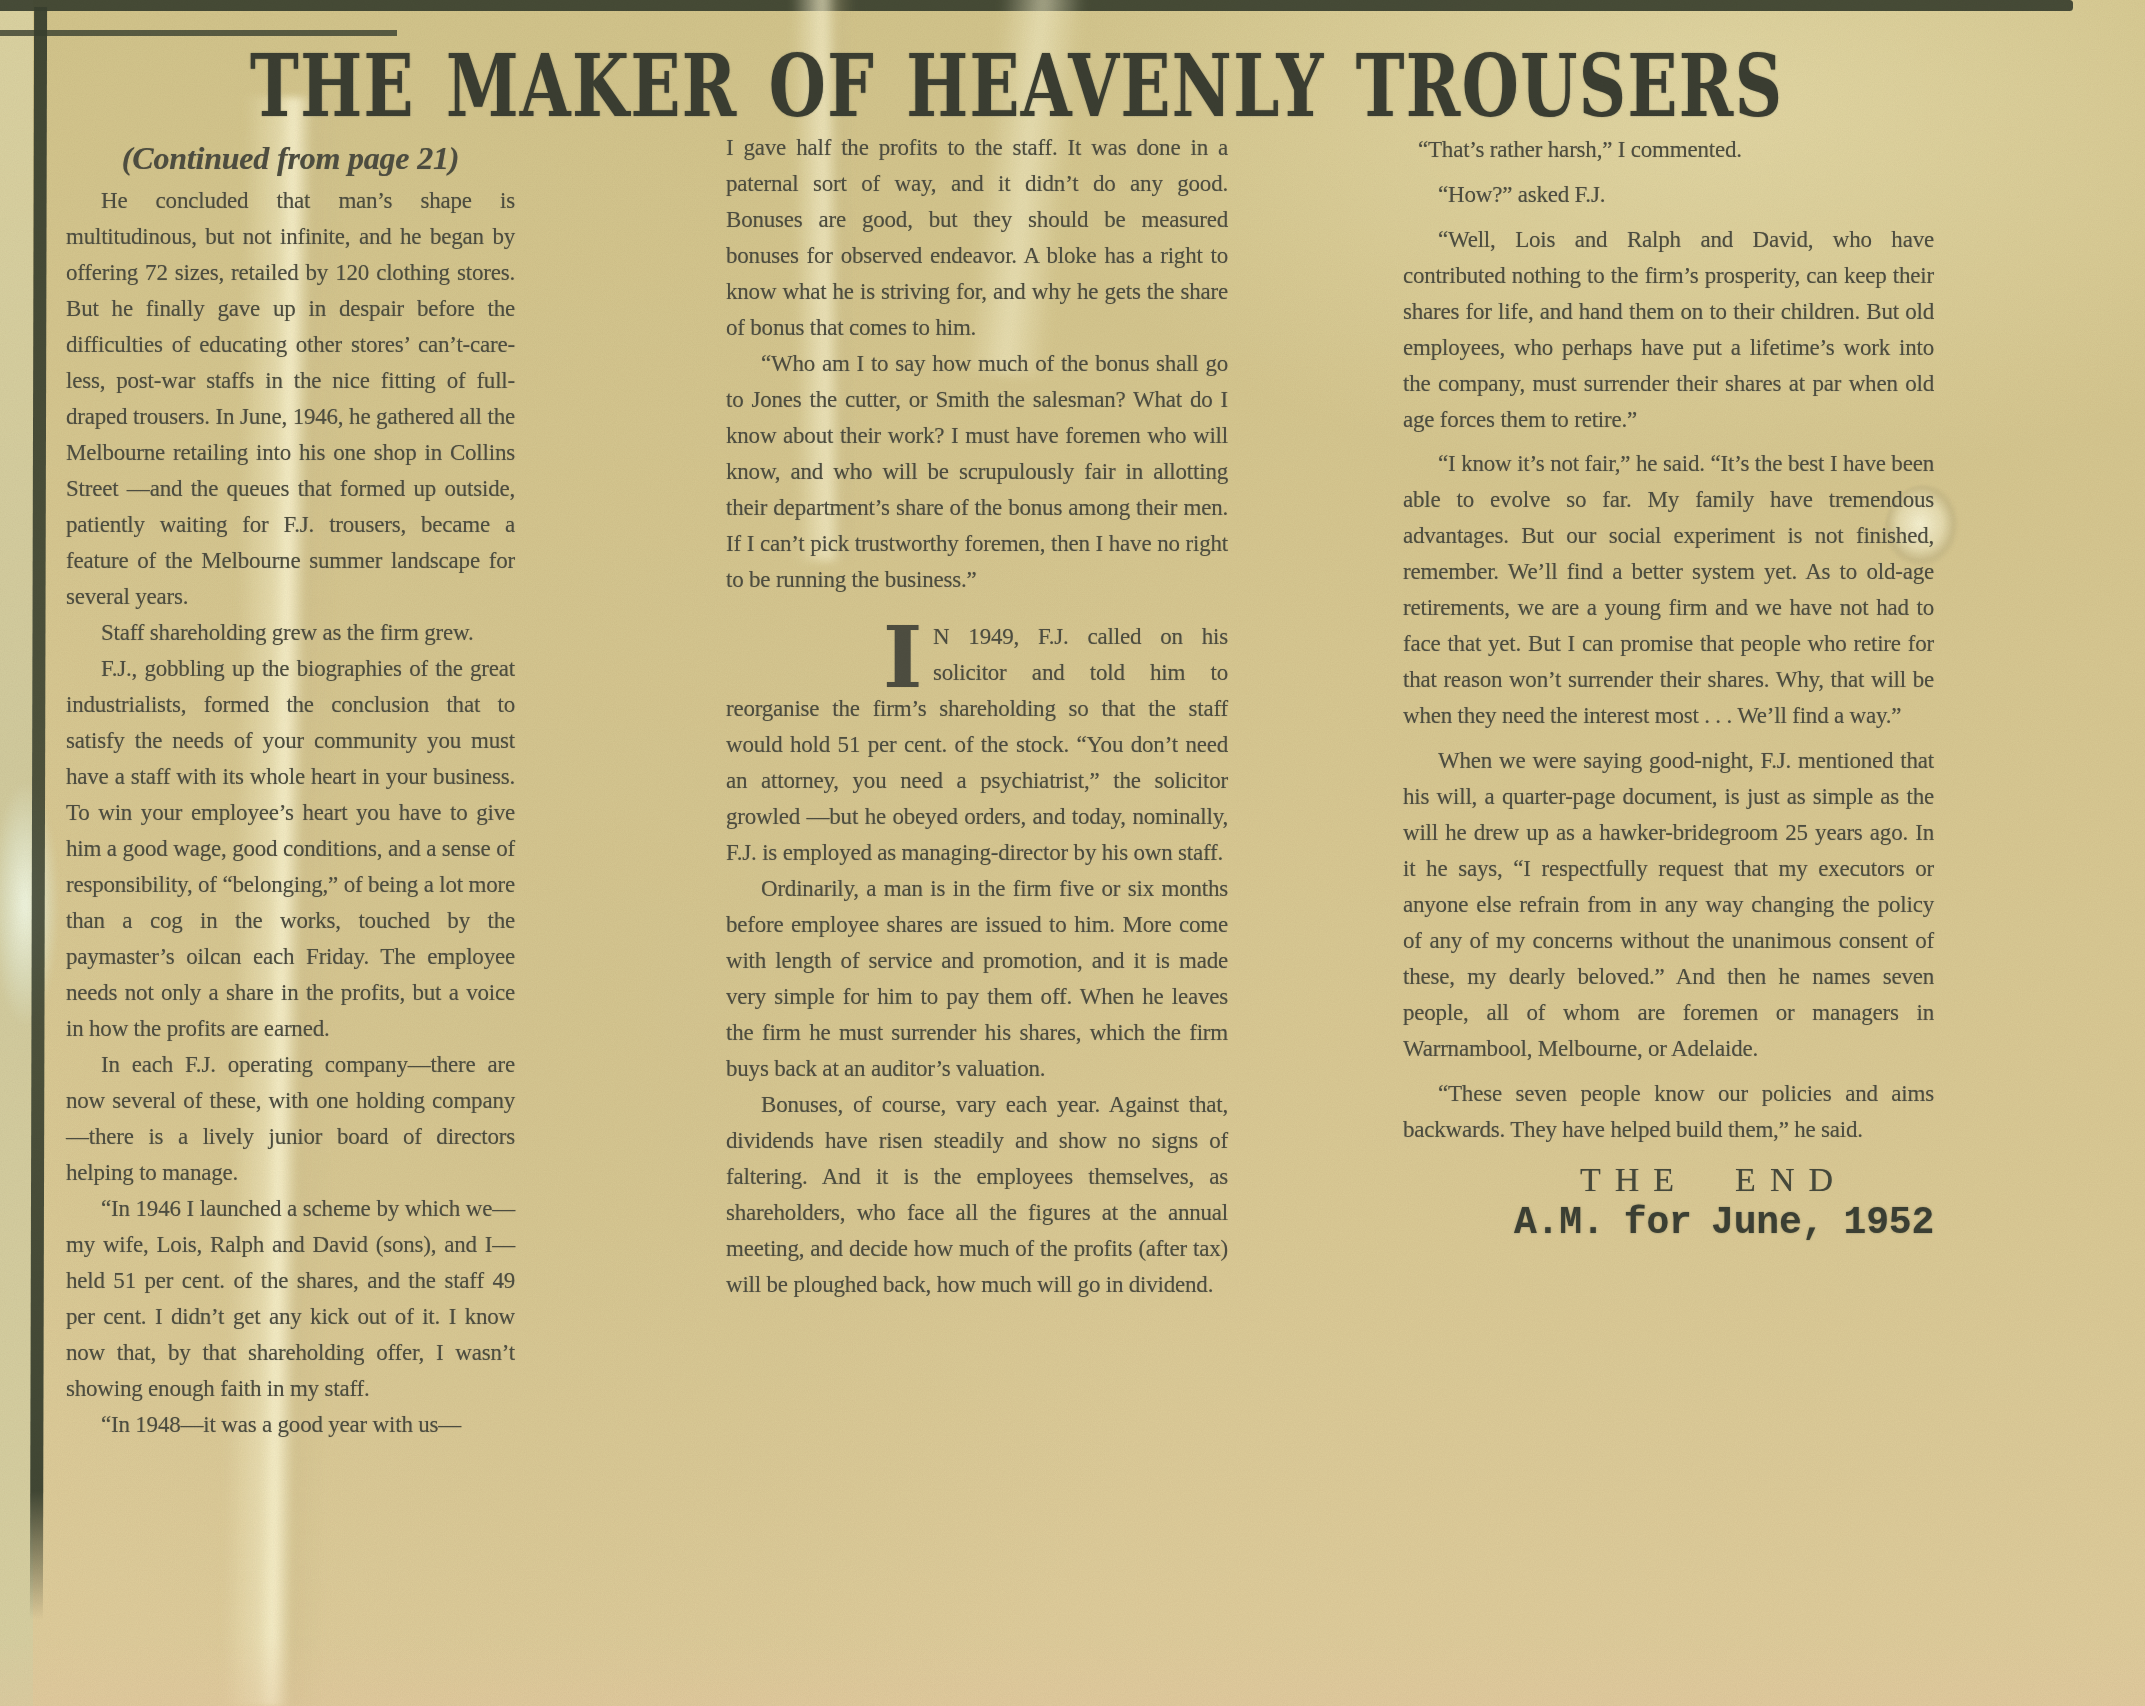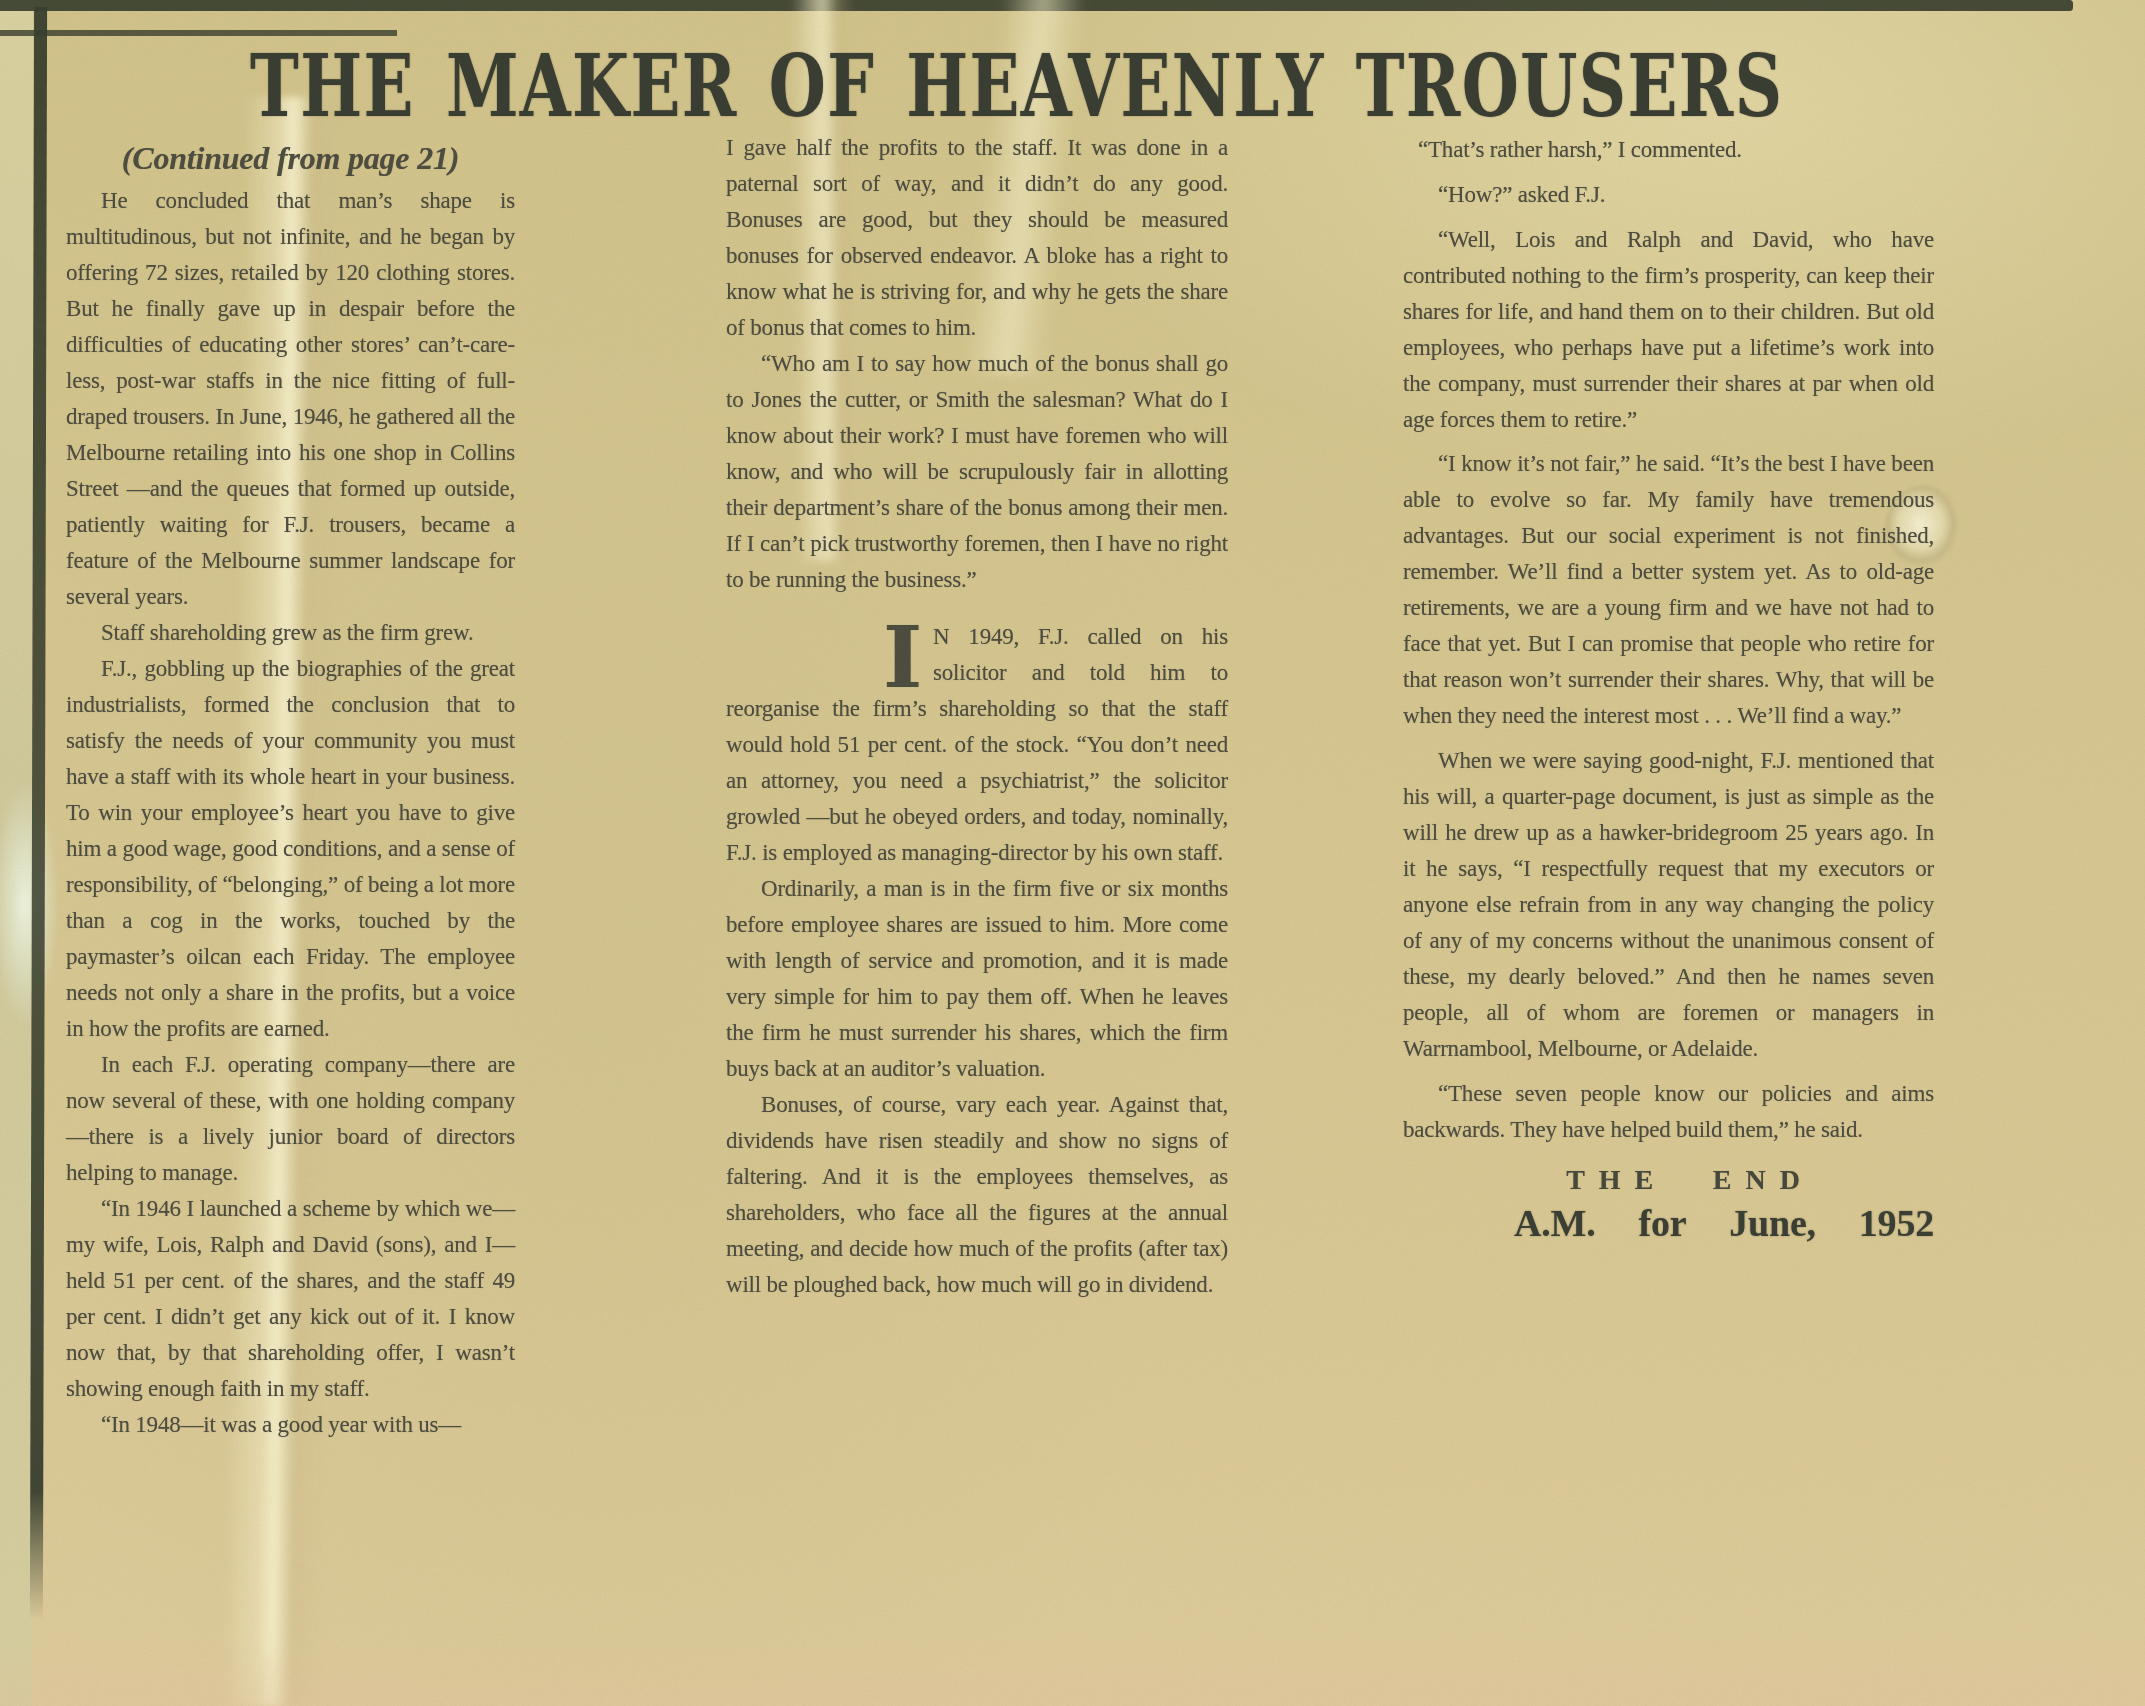--- a/index.html
+++ b/index.html
@@ -97,29 +97,29 @@
   }
   .dropcap-para { margin-top: 21px; }
   .dc-spacer { float: left; width: 146px; height: 71px; }
   .dc-letter {
     float: left; width: 61px; height: 71px;
     font-family: "DejaVu Serif", serif; font-weight: bold;
     font-size: 84px; line-height: 77px; text-align: center;
     color: var(--ink, #4e4e41);
   }
   .the-end {
-    margin: 14px 120px 0 auto; width: max-content;
-    font-size: 28px; font-weight: 700;
+    margin: 14px 87px 0 auto; width: max-content;
+    font-size: 34px; font-weight: 400;
     letter-spacing: 14px; word-spacing: 24.6px;
     color: #474a3c; text-indent: 0;
   }
   .footer-line {
     margin: 7px 0 0 auto; width: 420px;
     display: flex; justify-content: space-between;
-    font-family: Liberation Serif, serif;
+    font-family: Liberation Mono, monospace;
     font-weight: bold; font-size: 38px;
     color: #3c4034; text-shadow: 0 0 1.8px rgba(60,64,52,0.5);
   }
 </style>
 </head>
 <body>
 
 <div class="sheet">
 
   <div class="edge-left"></div>

